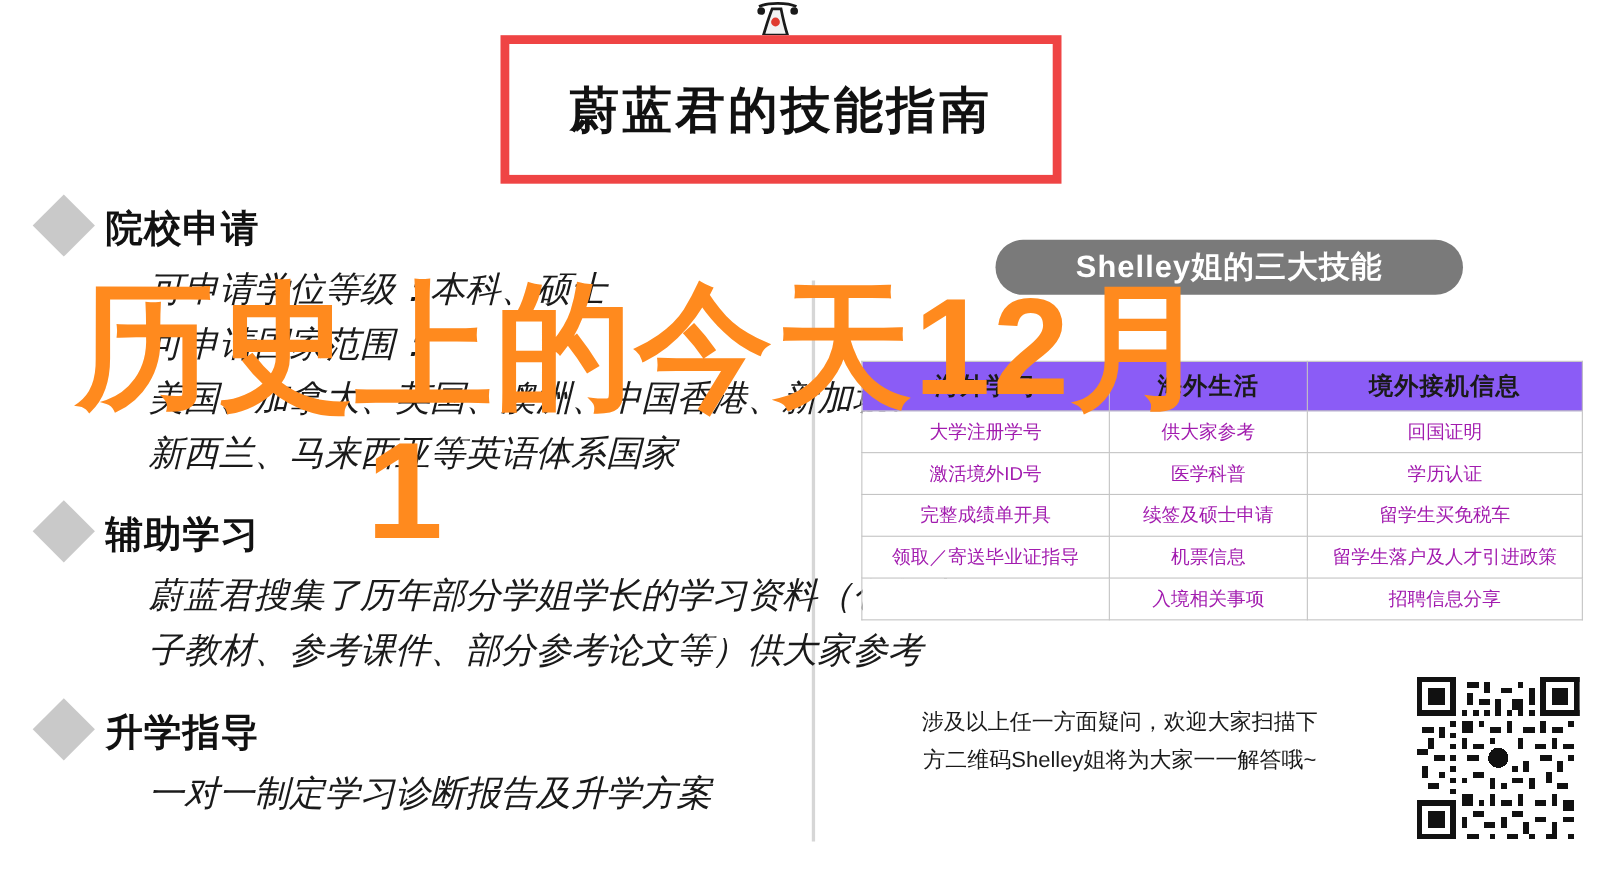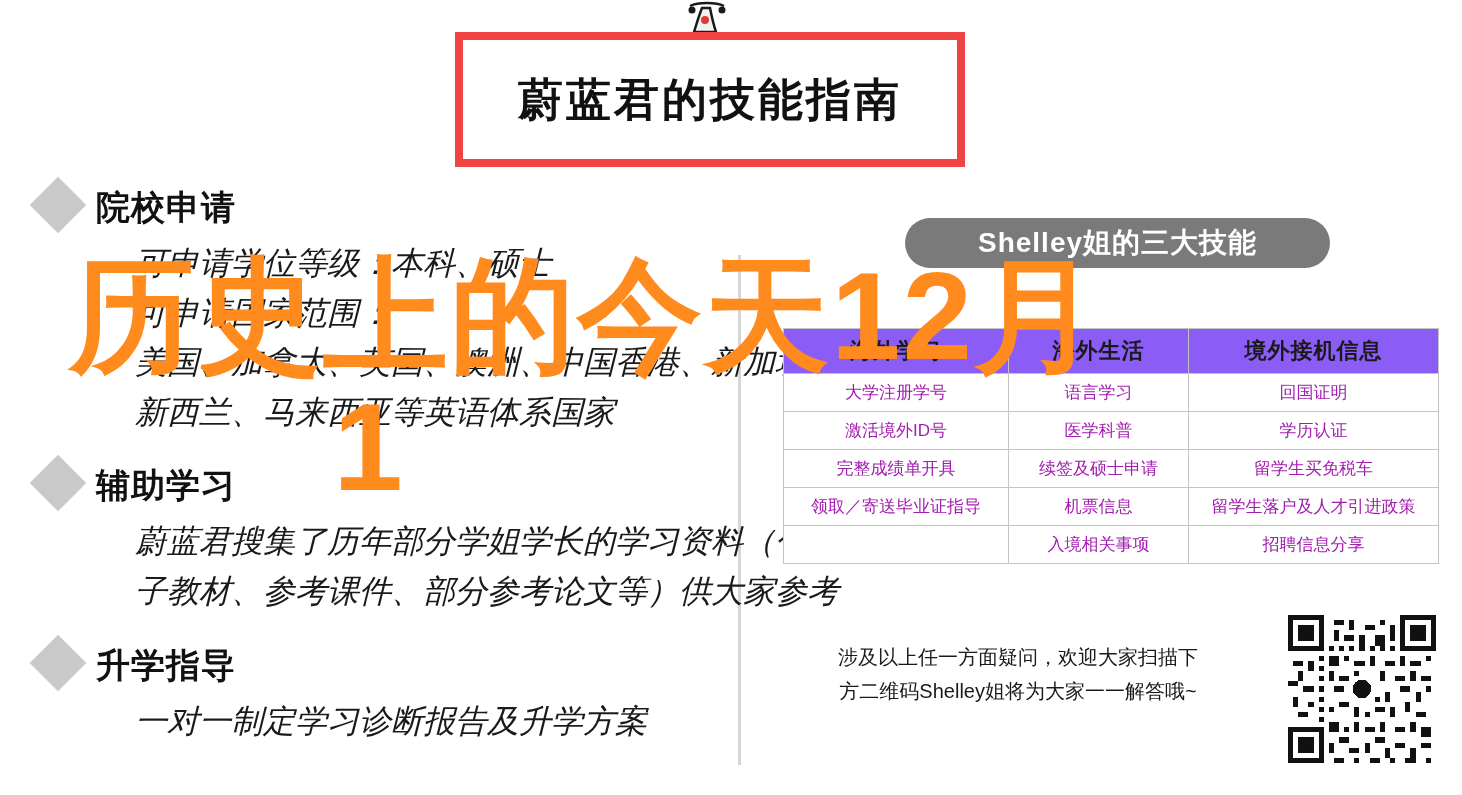--- a/index.html
+++ b/index.html
@@ -250,21 +250,21 @@
   <thead>
     <tr>
       <th>海外学习</th>
       <th>海外生活</th>
       <th>境外接机信息</th>
     </tr>
   </thead>
   <tbody>
     <tr>
       <td>大学注册学号</td>
-      <td>语言学习</td>
+      <td>供大家参考</td>
       <td>回国证明</td>
     </tr>
     <tr>
       <td>激活境外ID号</td>
       <td>医学科普</td>
       <td>学历认证</td>
     </tr>
     <tr>
       <td>完整成绩单开具</td>
       <td>续签及硕士申请</td>

